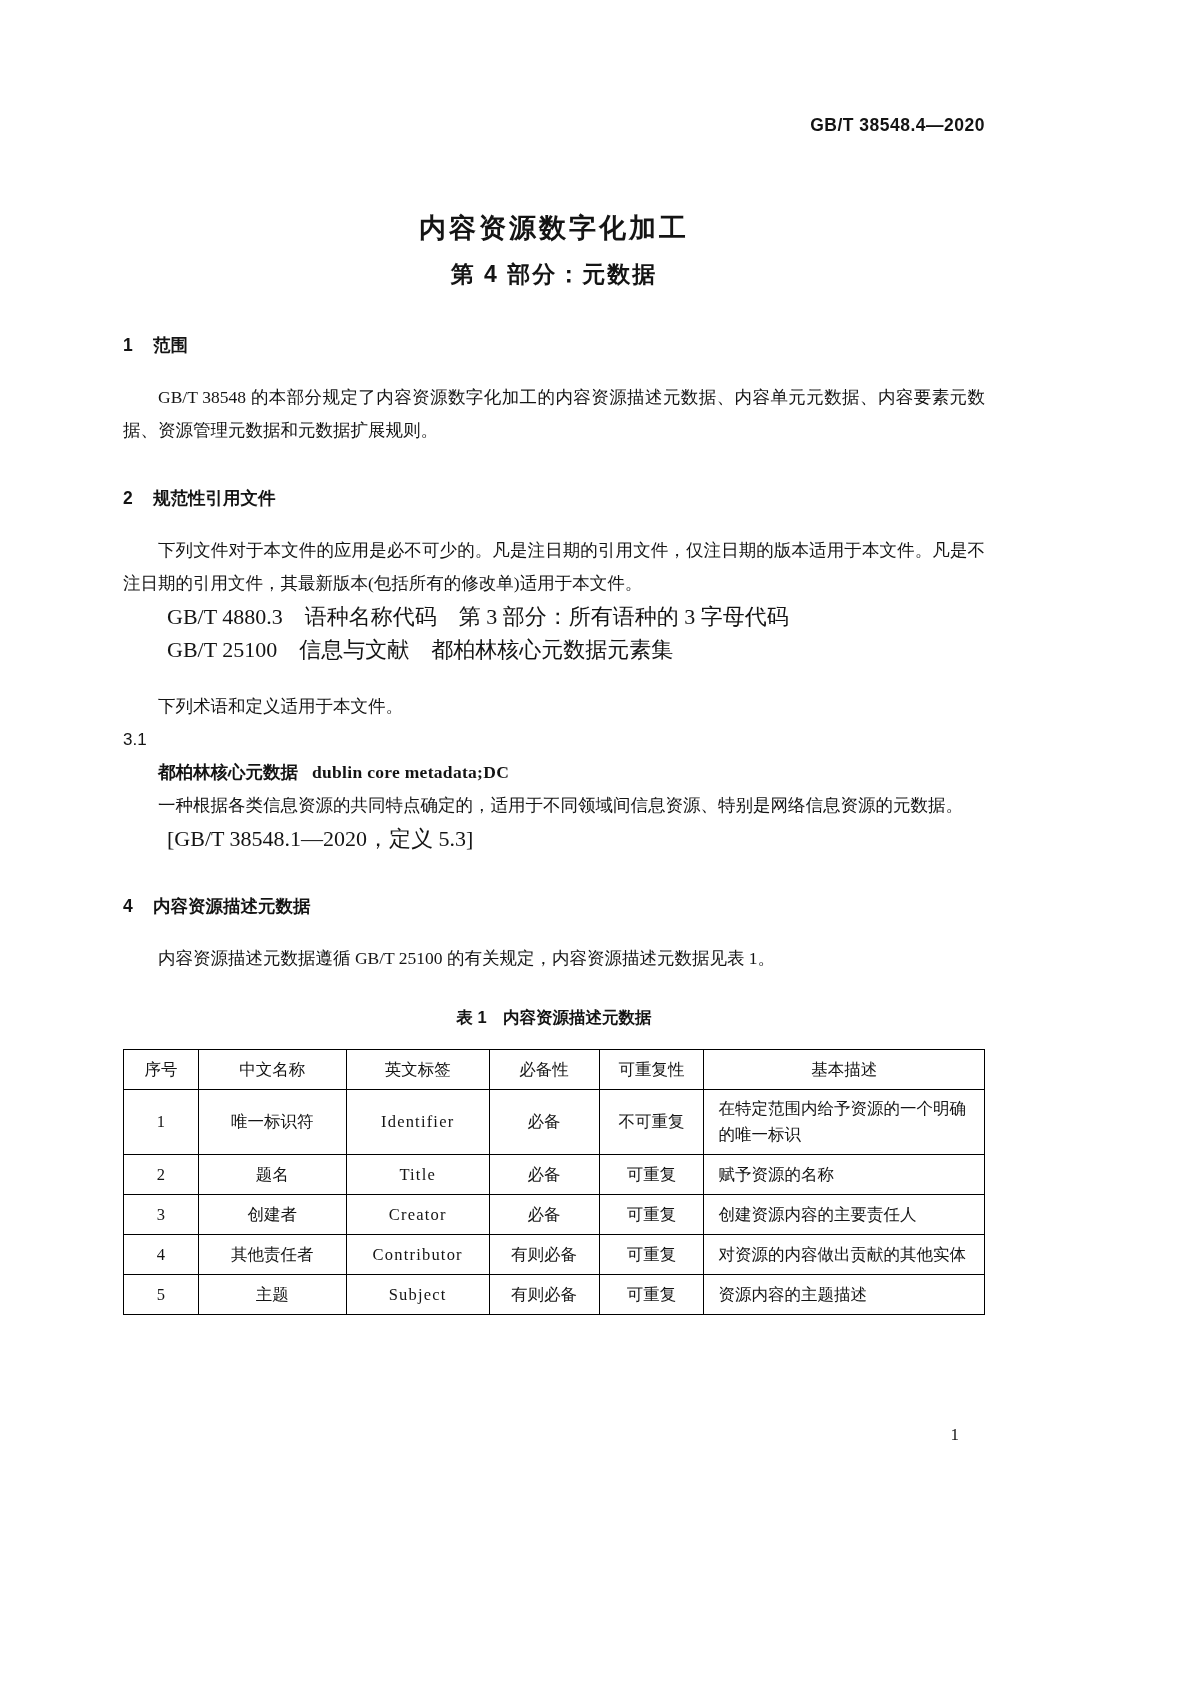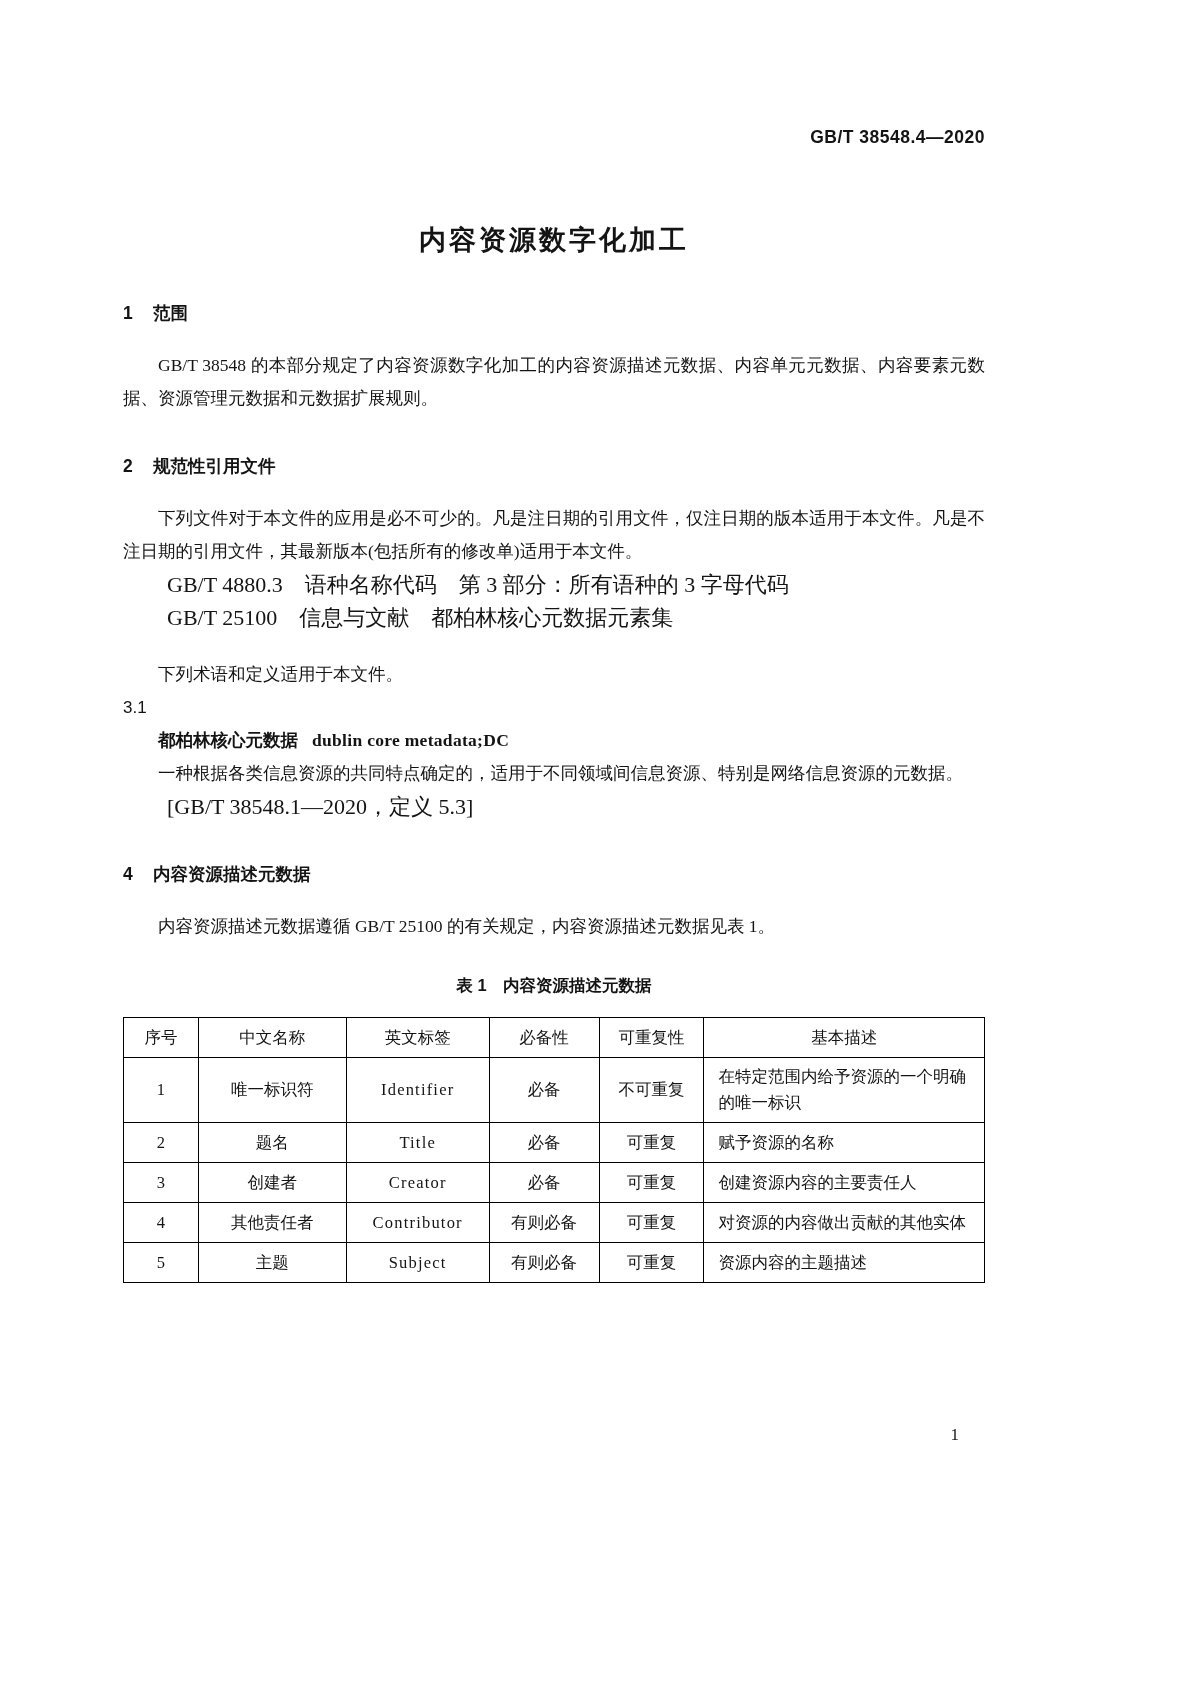--- a/index.html
+++ b/index.html
@@ -10,21 +10,21 @@
     height: 1684px;
     background: #ffffff;
     color: #141414;
     font-family: "Liberation Serif", "DejaVu Serif", serif;
     overflow: hidden;
     margin: 0 auto;
   }
   .content {
     position: absolute;
     left: 123px;
-    top: 12px;
+    top: 0;
     width: 862px;
   }
   .doc-header {
     margin-top: 114px;
     text-align: right;
     font-family: "Liberation Sans", sans-serif;
     font-weight: 700;
     font-size: 17.5px;
     line-height: 22px;
     letter-spacing: 0.5px;
@@ -114,20 +114,21 @@
 </head>
 <body>
 
 <div class="page">
   <div class="content">
 
     <div class="doc-header">GB/T 38548.4—2020</div>
 
     <div class="doc-title">
       <div class="t1">内容资源数字化加工</div>
+      <div class="t2">第 4 部分：元数据</div>
     </div>
 
     <div class="sec-heading mt-sec1">
       <span class="num">1</span><span>范围</span>
     </div>
     <p class="para mt-para">GB/T 38548 的本部分规定了内容资源数字化加工的内容资源描述元数据、内容单元元数据、内容要素元数据、资源管理元数据和元数据扩展规则。</p>
 
     <div class="sec-heading mt-sec">
       <span class="num">2</span><span>规范性引用文件</span>
     </div>

